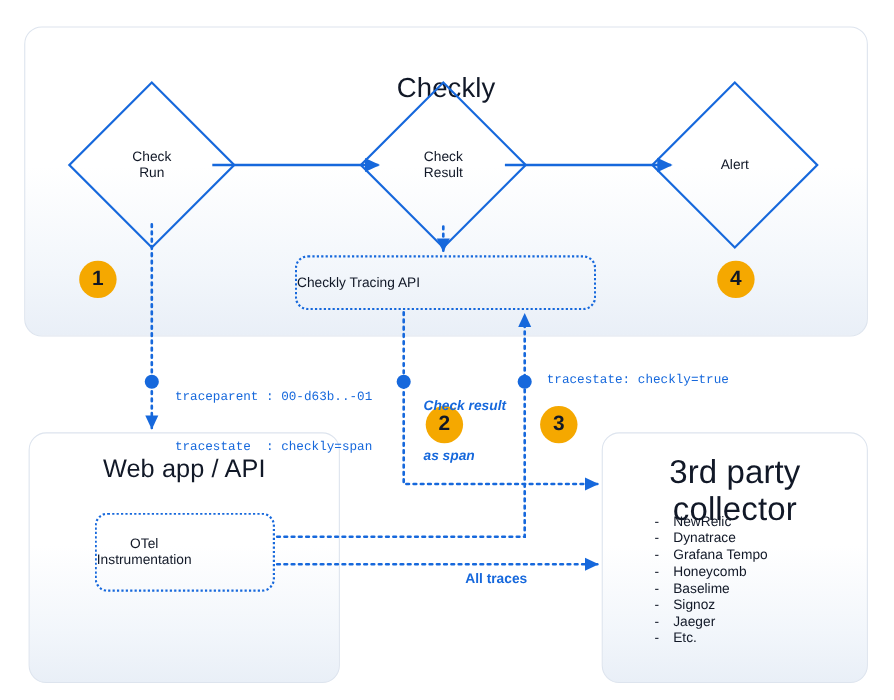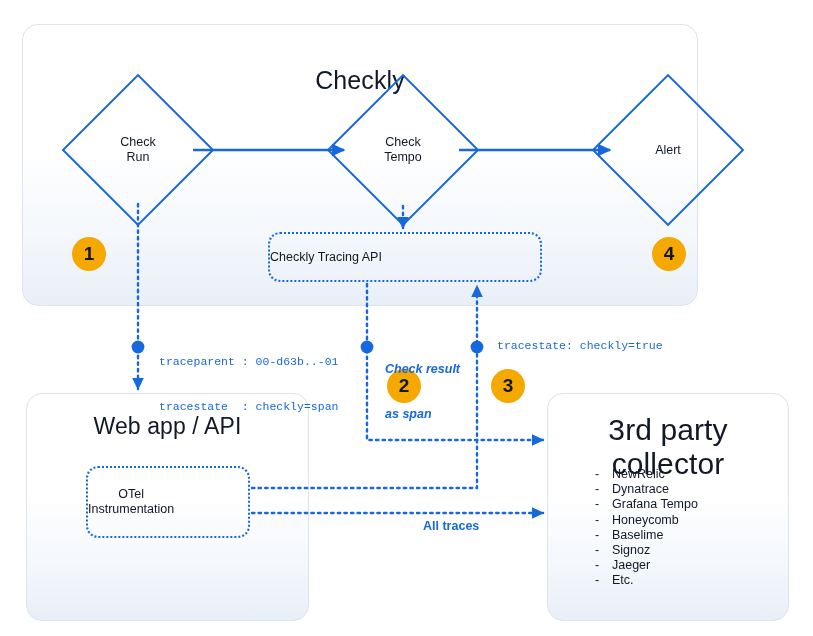--- a/index.html
+++ b/index.html
@@ -25,21 +25,21 @@
   
   .panel {
     position: absolute;
     border: 1px solid #dde4ee;
     border-radius: 16px;
     background: linear-gradient(to bottom, #ffffff 0%, #ffffff 45%, #f2f6fb 80%, #e9eff7 100%);
     box-sizing: border-box;
   }
   #panel-checkly {
     left: 22px; top: 24px;
-    width: 676px; height: 282px;
+    width: 767px; height: 282px;
   }
   #panel-webapp {
     left: 26px; top: 393px;
     width: 283px; height: 228px;
   }
   #panel-collector {
     left: 547px; top: 393px;
     width: 242px; height: 228px;
   }
 
@@ -225,21 +225,21 @@
 
   <div class="diamond" id="diamond-check-run"></div>
   <div class="diamond-label" id="label-check-run">
     <div>Check</div>
     <div>Run</div>
   </div>
 
   <div class="diamond" id="diamond-check-result"></div>
   <div class="diamond-label" id="label-check-result">
     <div>Check</div>
-    <div>Tempo</div>
+    <div>Result</div>
   </div>
 
   <div class="diamond" id="diamond-alert"></div>
   <div class="diamond-label" id="label-alert">Alert</div>
 
   <div class="dotted-box" id="box-tracing-api">
     <span>Checkly Tracing API</span>
   </div>
 
   <div class="dotted-box" id="box-otel">

